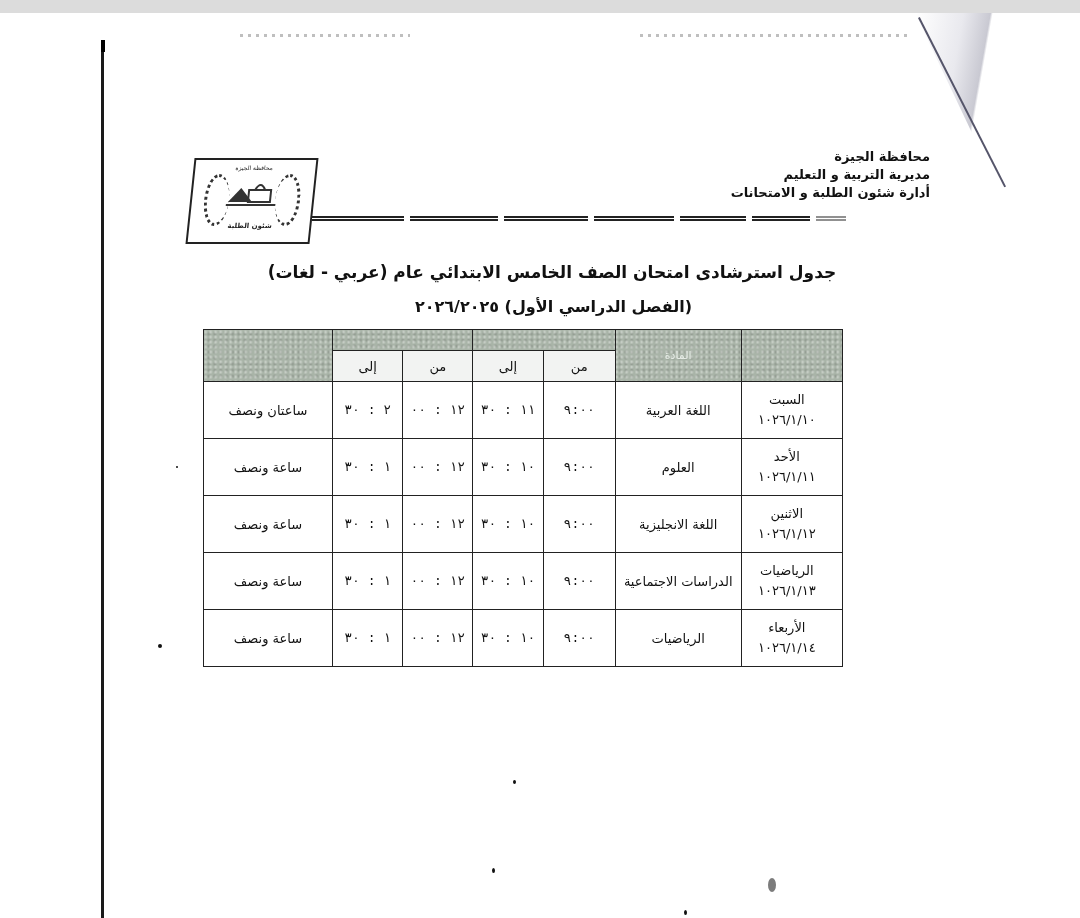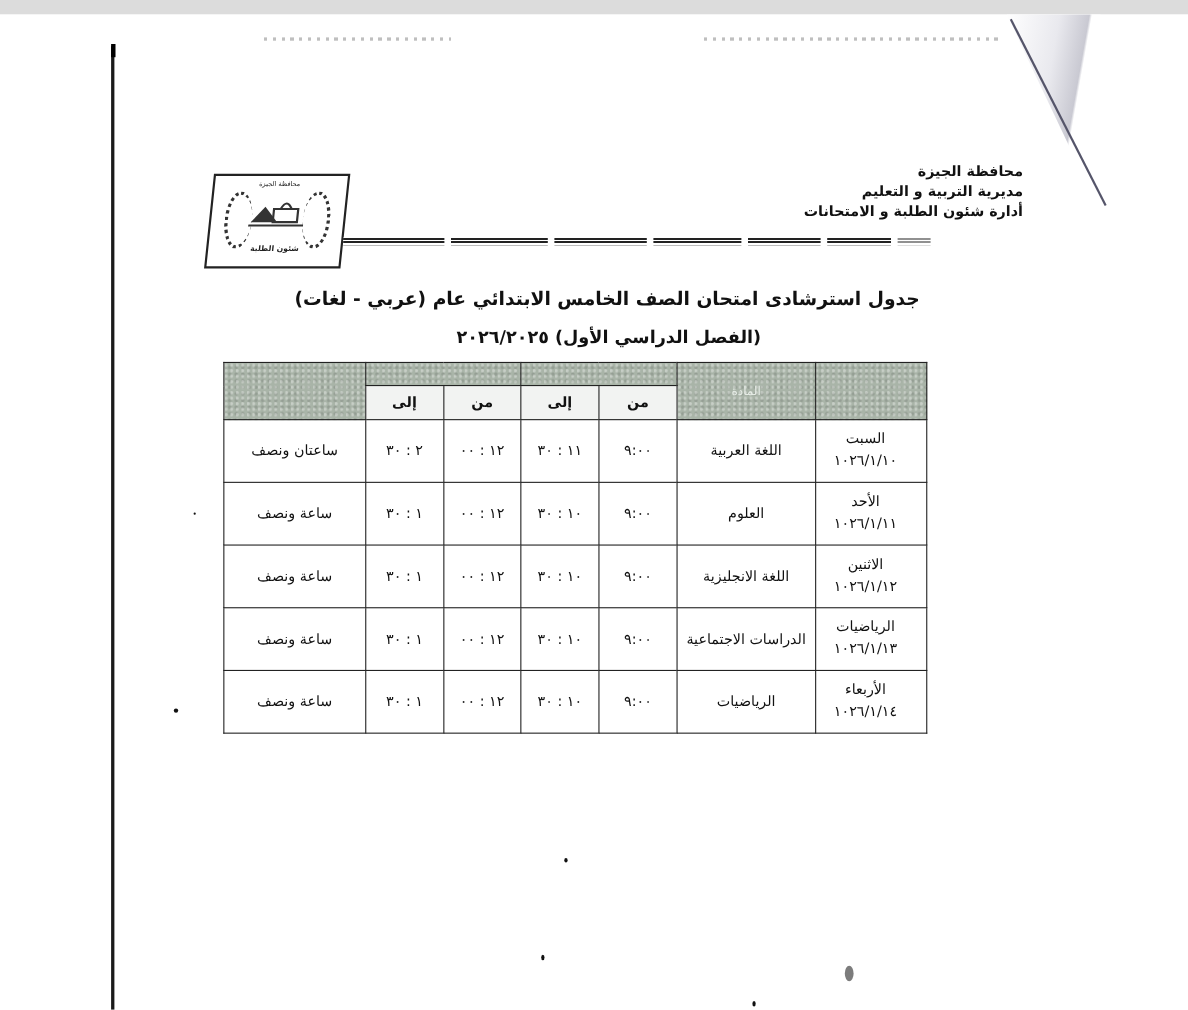--- a/index.html
+++ b/index.html
@@ -52,25 +52,25 @@
   }
   table.sched td, table.sched th { border:1.5px solid #222; text-align:center; padding:0; }
   .hdr {
     background:
       radial-gradient(circle at 20% 30%, rgba(255,255,255,.35) 1px, transparent 2px),
       radial-gradient(circle at 70% 60%, rgba(0,0,0,.12) 1px, transparent 2px),
       #a9b4a8;
     background-size:5px 5px, 6px 6px, auto;
     color:#e6ece6; font-weight:normal; font-size:11px;
   }
-  .subhdr { background:#f2f3f2; font-weight:bold; font-size:13px; color:#111; height:30px;margin-left:16px; }
+  .subhdr { background:#f2f3f2; font-weight:normal; font-size:13px; color:#111; height:30px;margin-left:16px; }
   tr.data td { height:56px; }
   .day-cell { width:96px; text-align:center; padding-right:10px !important; line-height:20px; }
   .subject-cell { width:137px; }
-  .time-cell { width:78px; letter-spacing:1px; }
+  .time-cell { width:78px; letter-spacing:1px;font-family:Liberation Mono, monospace; }
   .dur-cell { width:143px; }
 
   .speck { position:absolute; background:#111; border-radius:50%; }
 </style>
 </head>
 <body>
 
 <div class="topbar"></div>
 <div class="faint-strip" style="left:240px;width:170px;"></div>
 <div class="faint-strip" style="left:640px;width:270px;"></div>

